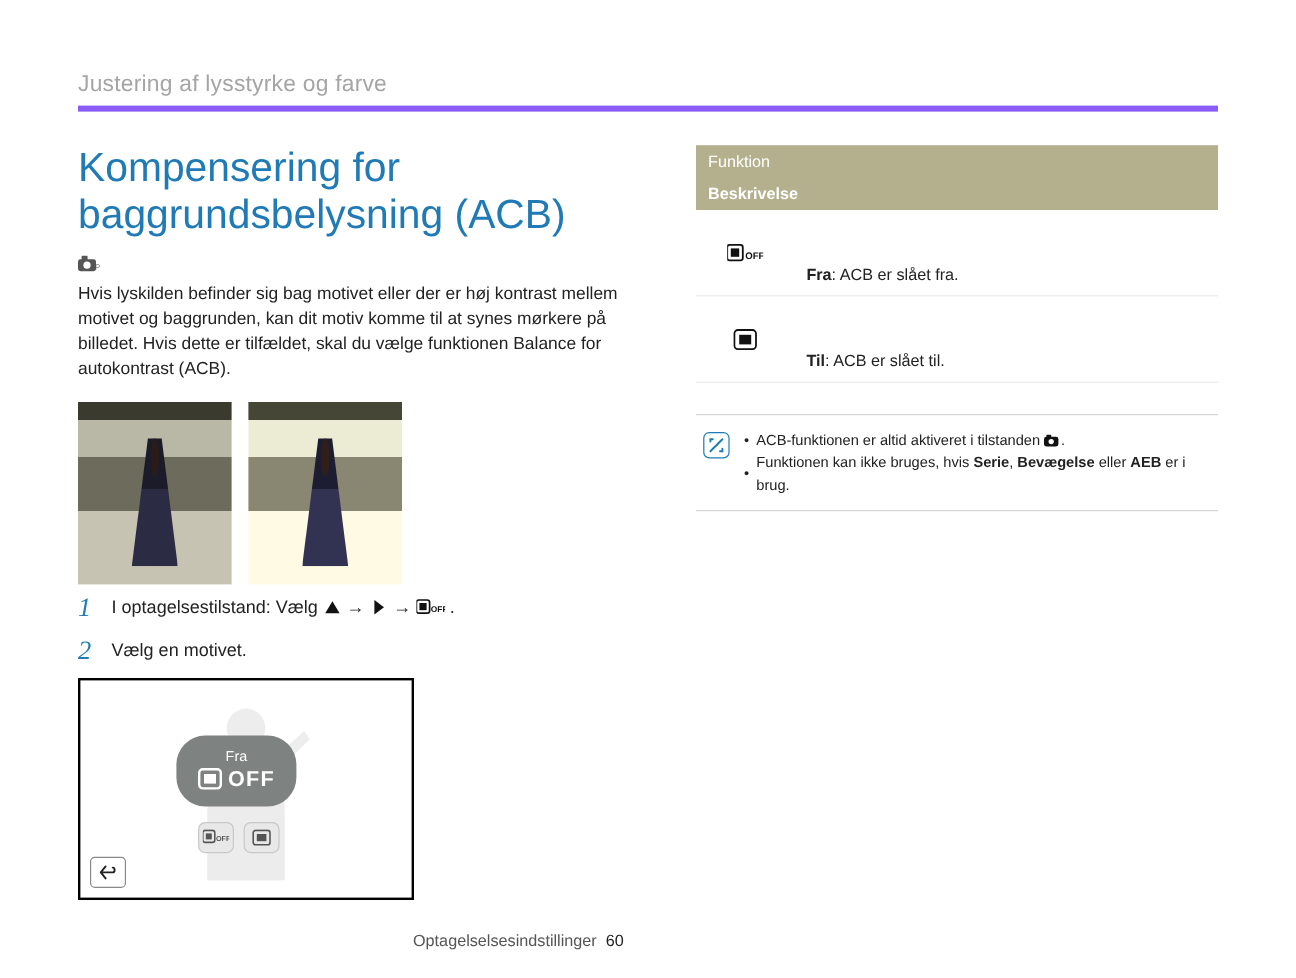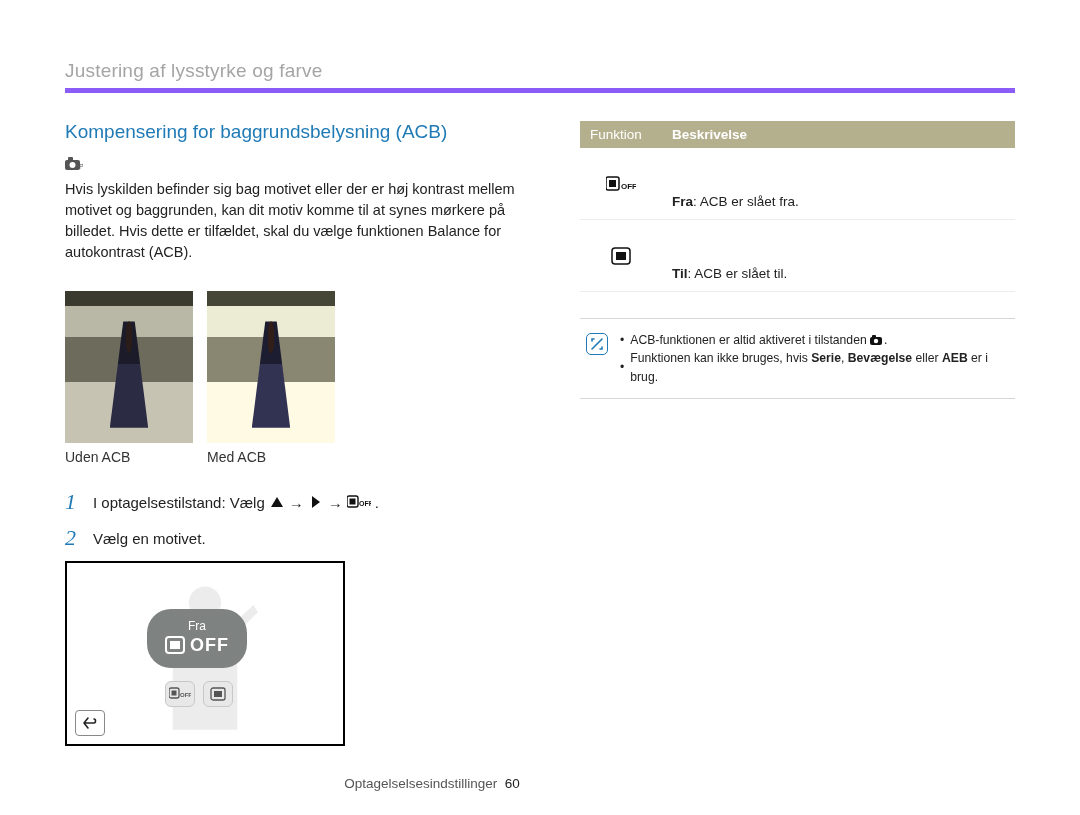--- a/index.html
+++ b/index.html
@@ -22,30 +22,30 @@
     margin-bottom: 28px;
   }
   .columns {
     display: flex;
     gap: 55px;
   }
   .col-left { width: 460px; }
   .col-right { flex: 1; }
   .title {
     color: #1f7ab6;
-    font-size: 19px;
+    font-size: 34px;
     font-weight: 400;
     margin-bottom: 14px;
   }
   .mode-icon-row { margin-bottom: 8px; }
   .body-text {
     font-size: 14.5px;
     line-height: 1.45;
     color: #222;
-    margin-bottom: 28px;
+    margin-bottom: 16px;
   }
   .photo-row {
     display: flex;
     gap: 14px;
     margin-bottom: 6px;
   }
   .photo {
     width: 128px;
     height: 152px;
     background: linear-gradient(#3a3a2e 0%, #3a3a2e 10%, #b9b8a6 10%, #b9b8a6 30%, #6d6b5c 30%, #6d6b5c 60%, #c7c3b2 60%);
@@ -123,21 +123,21 @@
     display:flex; align-items:center; justify-content:center;
   }
   .back-btn {
     position:absolute; left:8px; bottom:8px;
     width:30px; height:26px; border:1px solid #888; border-radius:4px;
     display:flex; align-items:center; justify-content:center;
     font-size:15px; color:#222; background:#fff;
   }
   .func-table { width: 100%; font-size: 13.5px; }
   .func-header {
-    display:flex; background:#b4b08e; color:#fff;
+    display:flex; background:#b4b08e; color:#fff;flex-direction:column;
   }
   .func-header .th1 { width:82px; padding:6px 10px; }
   .func-header .th2 { flex:1; padding:6px 10px;font-weight:bold; }
   .func-row { display:flex; border-bottom:1px solid #ececec; color:#222; }
   .func-row .td1 { width:82px; padding:10px 10px; display:flex; align-items:center; justify-content:center; }
   .func-row .td2 { flex:1; padding:10px 10px;margin-top:36px; }
   .func-row .td2 b { font-weight:700; }
   .note-box {
     margin-top: 26px;
     border-top:1px solid #d6d6d6;
@@ -178,24 +178,20 @@
         <circle cx="7.5" cy="8" r="3" fill="#fff"></circle>
         <text x="14" y="12" font-size="7" fill="#555">P</text>
       </svg>
     </div>
 
     <p class="body-text">Hvis lyskilden befinder sig bag motivet eller der er høj kontrast mellem motivet og baggrunden, kan dit motiv komme til at synes mørkere på billedet. Hvis dette er tilfældet, skal du vælge funktionen Balance for autokontrast (ACB).</p>
 
     <div class="photo-row">
       <div class="photo dark"></div>
       <div class="photo light"></div>
-    </div>
-    <div class="caption-row">
-      <span>Uden ACB</span>
-      <span>Med ACB</span>
     </div>
 
     <div class="steps">
       <div class="step">
         <span class="step-num">1</span>
         <span class="step-text">
           <span>I optagelsestilstand: Vælg</span>
           <span class="inline-icon">
             <svg width="14" height="12">
                 <polygon points="7,1 13,11 1,11" fill="#111"></polygon>

